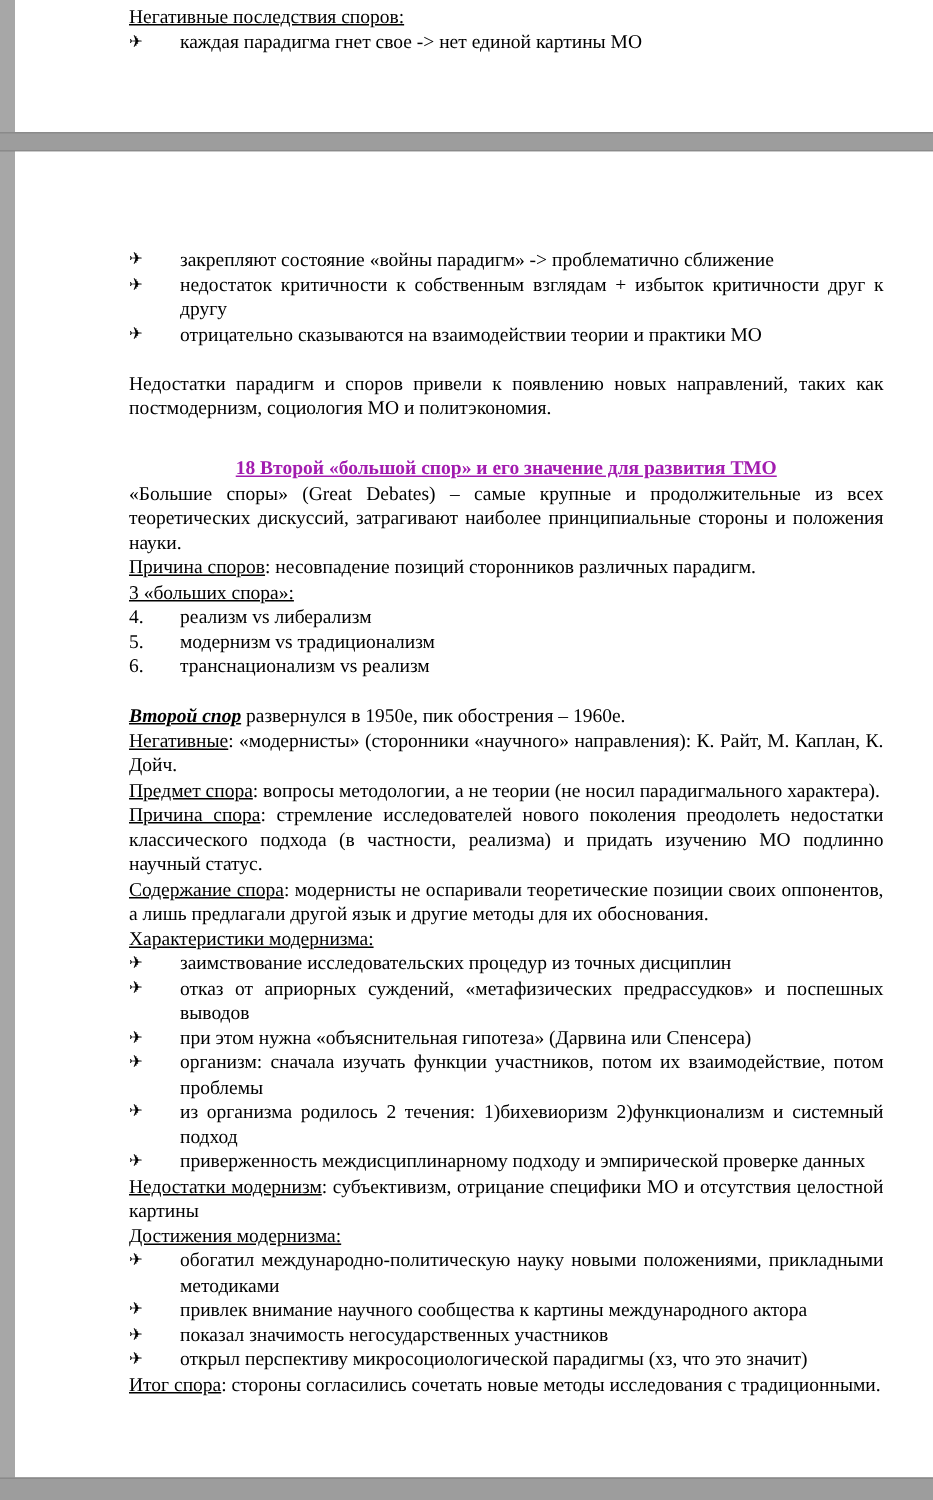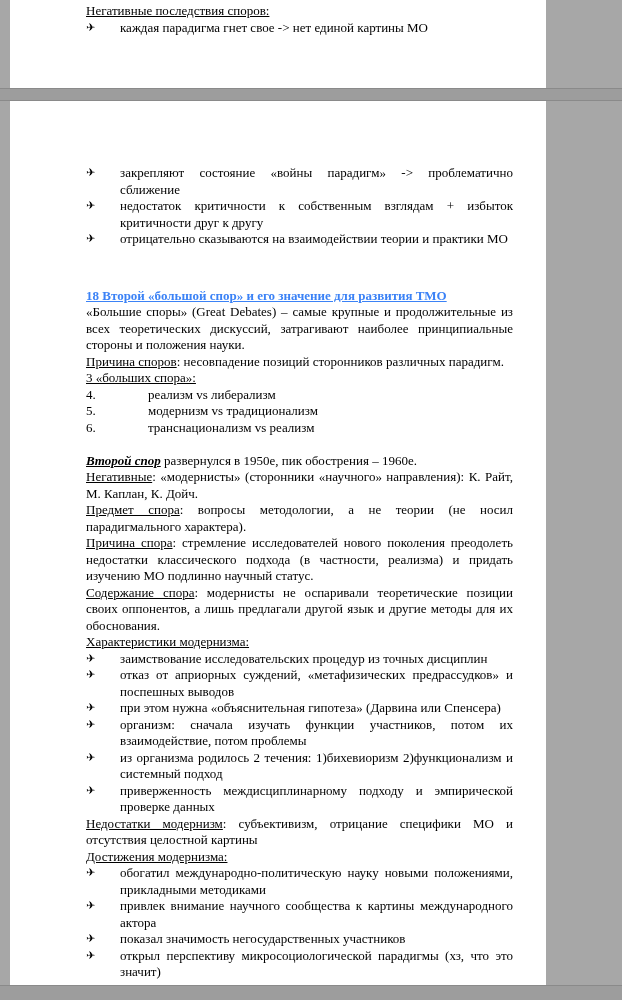--- a/index.html
+++ b/index.html
@@ -10,21 +10,21 @@
     width: 622px;
     height: 1000px;
     overflow: hidden;
     background: #a7a7a7;
     font-family: "Liberation Serif", serif;
     color: #000;
   }
   .page {
     background: #ffffff;
     margin-left: 10px;
-    width: 536px;
+    width: 612px;
     box-sizing: border-box;
   }
   .page-top {
     height: 88px;
     padding: 3px 33px 0 76px;
     overflow: hidden;
   }
   .page-gap {
     width: 622px;
     height: 13px;
@@ -44,23 +44,24 @@
   p, .line {
     margin: 0;
     font-size: 13px;
     line-height: 16.5px;
   }
   .justify { text-align: justify; }
   .u { text-decoration: underline; }
   .bi { font-weight: bold; font-style: italic; text-decoration: underline; }
   .blank { height: 16.5px; }
   .red-heading {
-    color: #3b82f6;
+    color: #a21caf;
     font-weight: bold;
     text-decoration: underline;
+    text-align: center;
     margin-top: 7px;
     font-size: 13px;
     line-height: 16.5px;
   }
   .bullet {
     display: flex;
     align-items: flex-start;
   }
   .bullet .marker {
     flex: 0 0 34px;
@@ -80,21 +81,20 @@
   }
   .num-item .num {
     flex: 0 0 34px;
     font-size: 13px;
     line-height: 16.5px;
   }
   .num-item .ntext {
     flex: 1 1 auto;
     font-size: 13px;
     line-height: 16.5px;
-    margin-left: 28px;
   }
 </style>
 </head>
 <body>
 
 <div class="page page-top">
   <p class="line"><span class="u">Негативные последствия споров:</span></p>
   <div class="bullet">
     <span class="marker">✈</span>
     <span class="btext">каждая парадигма гнет свое -&gt; нет единой картины МО</span>
@@ -113,20 +113,21 @@
     <span class="marker">✈</span>
     <span class="btext">недостаток критичности к собственным взглядам + избыток критичности друг к другу</span>
   </div>
   <div class="bullet">
     <span class="marker">✈</span>
     <span class="btext">отрицательно сказываются на взаимодействии теории и практики МО</span>
   </div>
 
   <div class="blank"></div>
 
+  <p class="justify">Недостатки парадигм и споров привели к появлению новых направлений, таких как постмодернизм, социология МО и политэкономия.</p>
 
   <div class="blank"></div>
 
   <p class="red-heading">18 Второй «большой спор» и его значение для развития ТМО</p>
 
   <p class="justify">«Большие споры» (Great Debates) – самые крупные и продолжительные из всех теоретических дискуссий, затрагивают наиболее принципиальные стороны и положения науки.</p>
 
   <p class="justify"><span class="u">Причина споров</span><span>: несовпадение позиций сторонников различных парадигм.</span></p>
 
   <p class="line"><span class="u">3 «больших спора»:</span></p>

